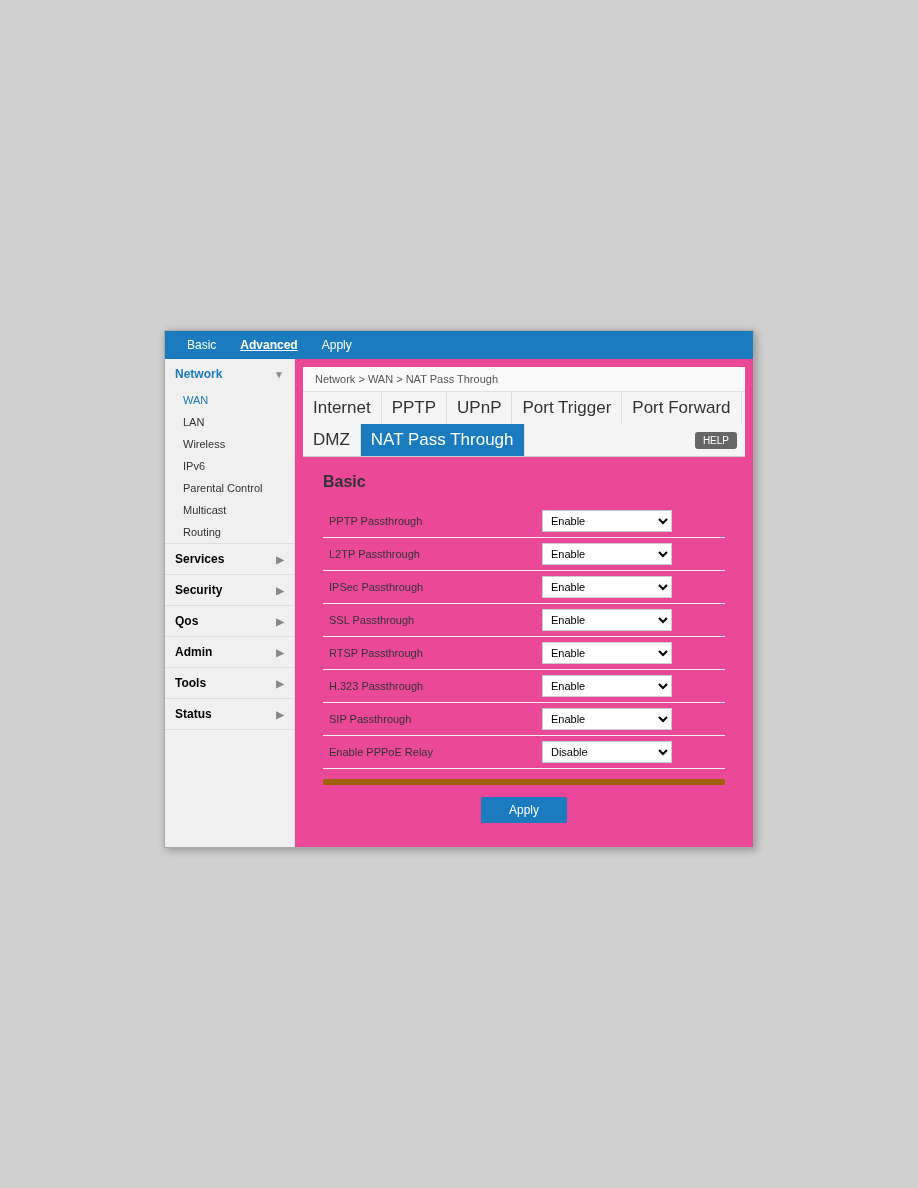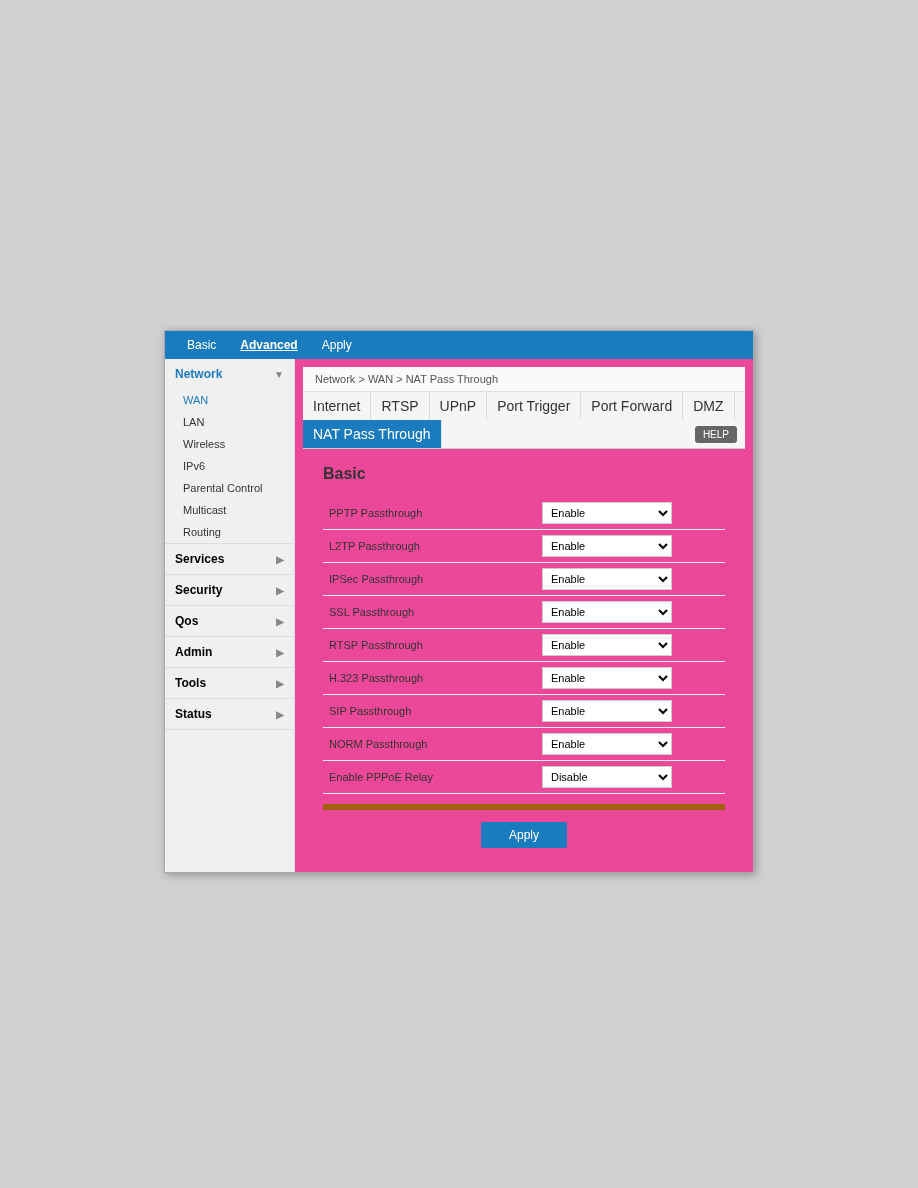--- a/index.html
+++ b/index.html
@@ -96,21 +96,21 @@
     .tab-bar {
       display: flex;
       align-items: center;
       border-bottom: 1px solid #ccc;
       background: #f5f5f5;
       flex-wrap: wrap;
     }
     .tab-item {
       padding: 6px 10px;
       cursor: pointer;
-      font-size: 14px;
+      font-size: 17px;
       color: #333;
       border-right: 1px solid #ddd;
       white-space: nowrap;
     }
     .tab-item.active {
       background: #1a7bbf;
       color: #fff;
     }
     .help-btn {
       margin-left: auto;
@@ -248,21 +248,21 @@
       </div>
 
     </div>
 
     <div class="content-area">
 
       <div class="breadcrumb">Network &gt; WAN &gt; NAT Pass Through</div>
 
       <div class="tab-bar">
         <div class="tab-item">Internet</div>
-        <div class="tab-item">RTSP</div>
+        <div class="tab-item">PPTP</div>
         <div class="tab-item">UPnP</div>
         <div class="tab-item">Port Trigger</div>
         <div class="tab-item">Port Forward</div>
         <div class="tab-item">DMZ</div>
         <div class="tab-item active">NAT Pass Through</div>
         <div class="help-btn">HELP</div>
       </div>
 
       <div class="form-content">
         <div class="section-title">Basic</div>
@@ -333,29 +333,20 @@
             <tr>
               <td>SIP Passthrough</td>
               <td>
                 <select class="form-select">
                   <option>Enable</option>
                   <option>Disable</option>
                 </select>
               </td>
             </tr>
 
-            <tr>
-              <td>NORM Passthrough</td>
-              <td>
-                <select class="form-select">
-                  <option>Enable</option>
-                  <option>Disable</option>
-                </select>
-              </td>
-            </tr>
 
             <tr>
               <td>Enable PPPoE Relay</td>
               <td>
                 <select class="form-select">
                   <option>Disable</option>
                   <option>Enable</option>
                 </select>
               </td>
             </tr>

